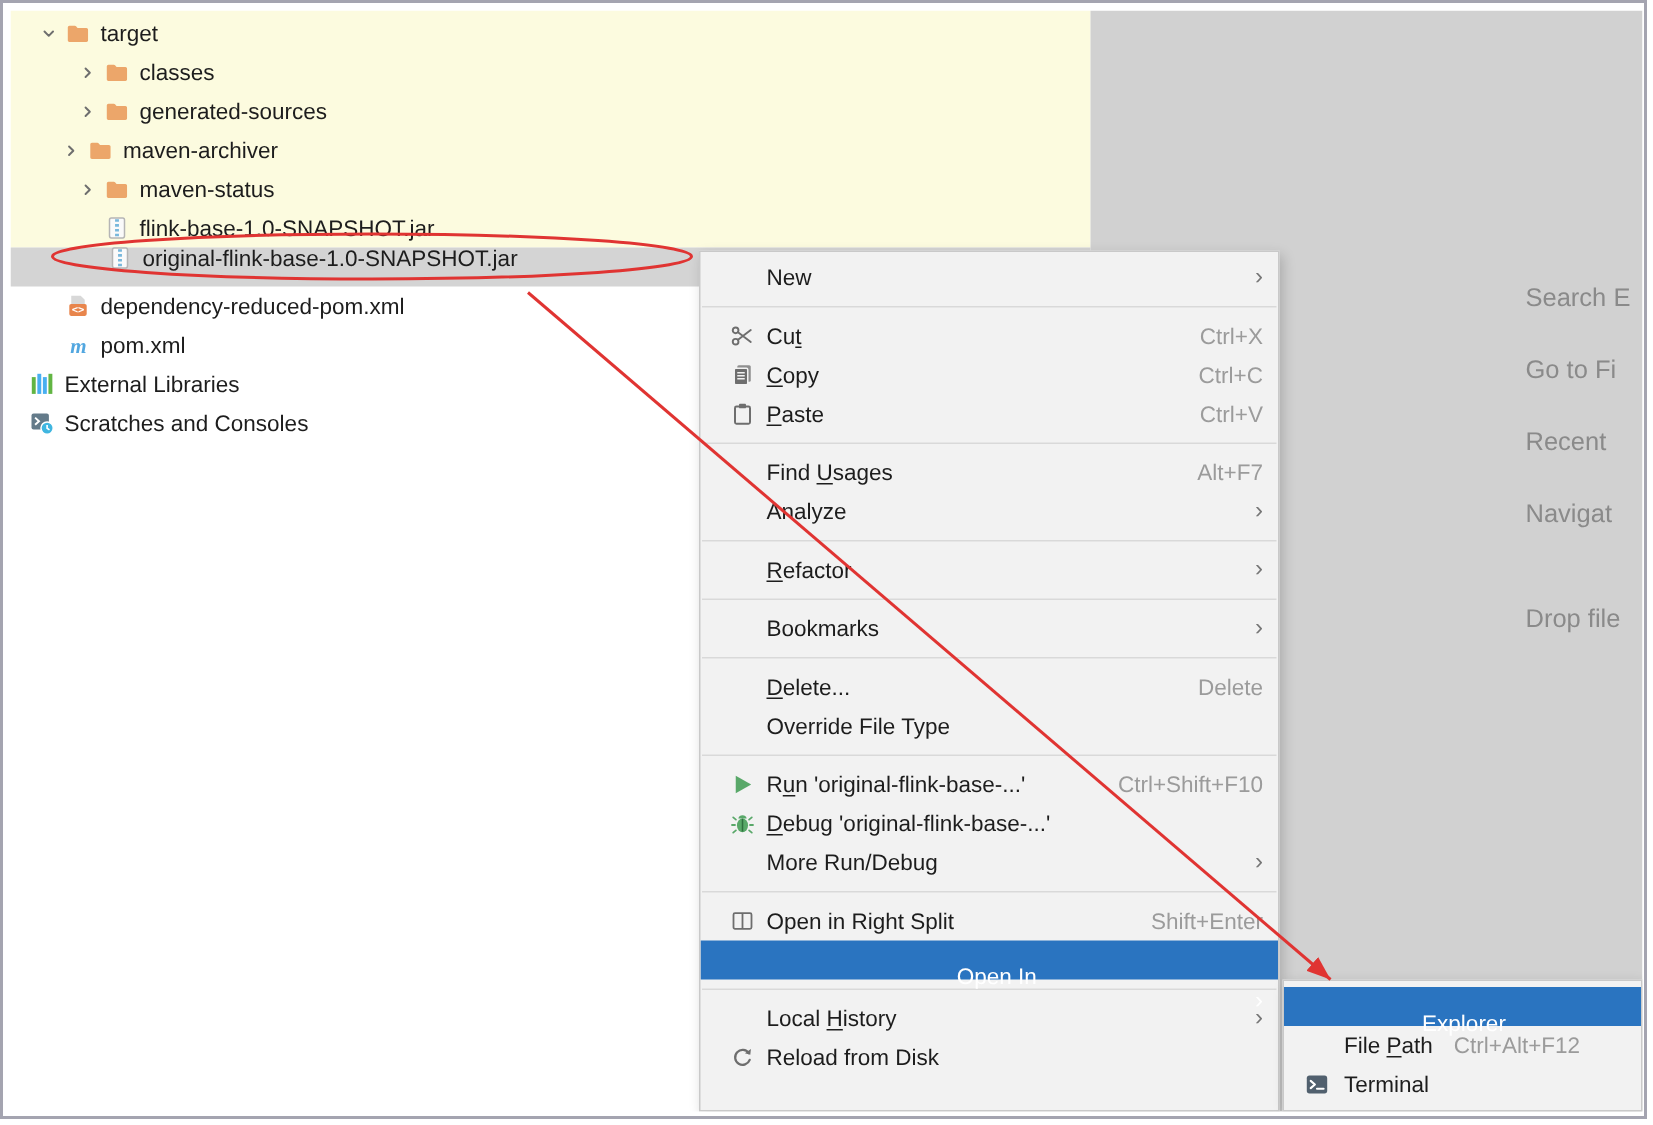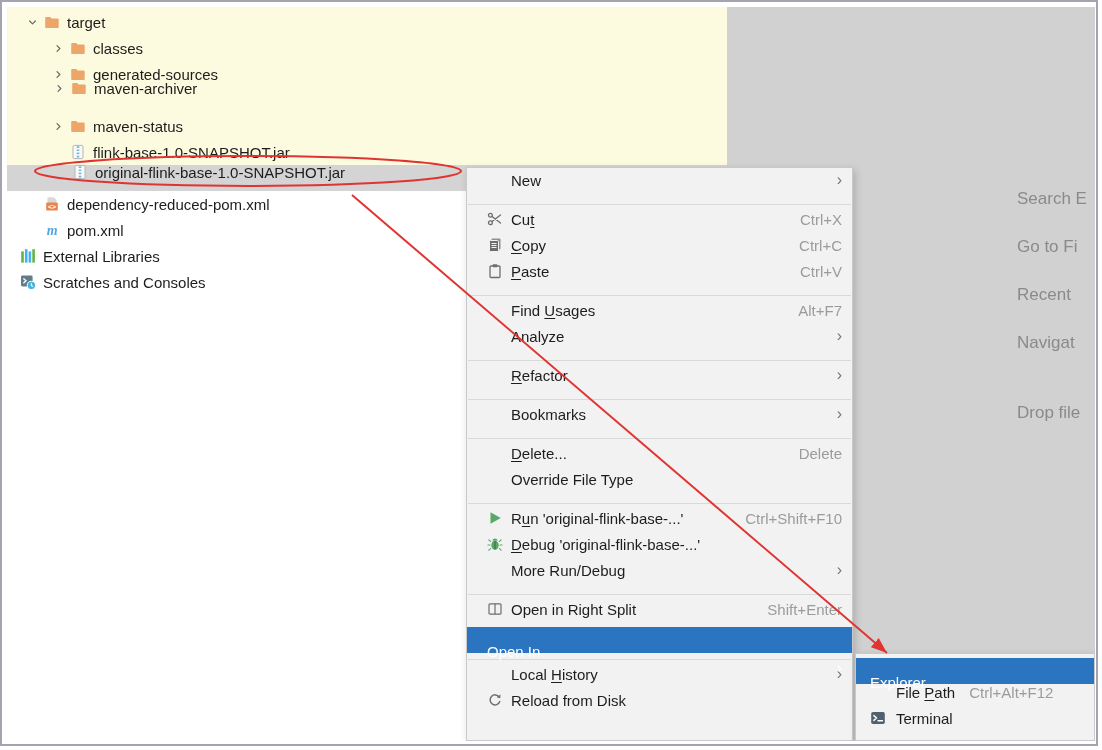--- a/index.html
+++ b/index.html
@@ -19,21 +19,21 @@
   .tlabel{white-space:nowrap;}
 
   
   .editor{position:absolute;left:720px;top:0;width:368px;height:734px;background:#d1d1d1;overflow:hidden;}
   .hint{position:absolute;left:290px;height:22px;font-size:17px;color:#8a8a8a;white-space:nowrap;}
 
   
   .menu{position:absolute;background:#f2f2f2;border:1px solid #c9c9c9;box-shadow:2px 3px 8px rgba(0,0,0,0.18);box-sizing:border-box;overflow:hidden;}
   #ctx-menu{left:459px;top:160px;width:387px;height:574px;padding-top:4px;z-index:10;}
   #open-in-submenu{left:848px;top:646px;width:240px;padding:4px 0;z-index:11;}
-  .mi{height:26px;display:flex;padding:0 10px 0 20px;font-size:15px;color:#1d1d1d;white-space:nowrap;}
+  .mi{height:26px;display:flex;align-items:center;padding:0 10px 0 20px;font-size:15px;color:#1d1d1d;white-space:nowrap;}
   .mi .mic{width:16px;height:16px;margin-right:8px;flex:none;}
   .mi .mic svg{width:16px;height:16px;display:block;}
   .mi .mlbl{white-space:nowrap;}
   .mi .msc{margin-left:auto;color:#9b9b9b;}
   .mi .marr{margin-left:auto;color:#767676;font-size:16px;line-height:1;}
   .mi .msc-inline{margin-left:14px;color:#9b9b9b;}
   .mi.sel{background:#2a74c0;color:#ffffff;flex-direction:column;}
   .mi.sel .marr{color:#ffffff;}
   .msep{height:1px;background:#d9d9d9;margin:6px 1px;}
   .submenu .mi{padding:0 12px 0 14px;}
@@ -85,21 +85,21 @@
                 <path d="M6.2 4.5 9.7 8l-3.5 3.5"></path>
               </svg>
             </span>
             <span class="ticon">
               <svg viewBox="0 0 16 16">
                 <path d="M1.2 4.2c0-.6.5-1.1 1.1-1.1h3.6c.3 0 .6.1.8.4l1 1.1h5.9c.6 0 1.1.5 1.1 1.1v7.2c0 .6-.5 1.1-1.1 1.1H2.3c-.6 0-1.1-.5-1.1-1.1z" fill="#ECA66A"></path>
               </svg>
             </span>
             <span class="tlabel">generated-sources</span>
           </div>
-          <div class="trow" style="top: 68px; padding-left: 40px;">
+          <div class="trow" style="top: 80px; padding-left: 28px;">
             <span class="chev">
               <svg viewBox="0 0 16 16" fill="none" stroke="#6e6e6e" stroke-width="1.6" stroke-linecap="round" stroke-linejoin="round">
                 <path d="M6.2 4.5 9.7 8l-3.5 3.5"></path>
               </svg>
             </span>
             <span class="ticon">
               <svg viewBox="0 0 16 16">
                 <path d="M1.2 4.2c0-.6.5-1.1 1.1-1.1h3.6c.3 0 .6.1.8.4l1 1.1h5.9c.6 0 1.1.5 1.1 1.1v7.2c0 .6-.5 1.1-1.1 1.1H2.3c-.6 0-1.1-.5-1.1-1.1z" fill="#ECA66A"></path>
               </svg>
             </span>

